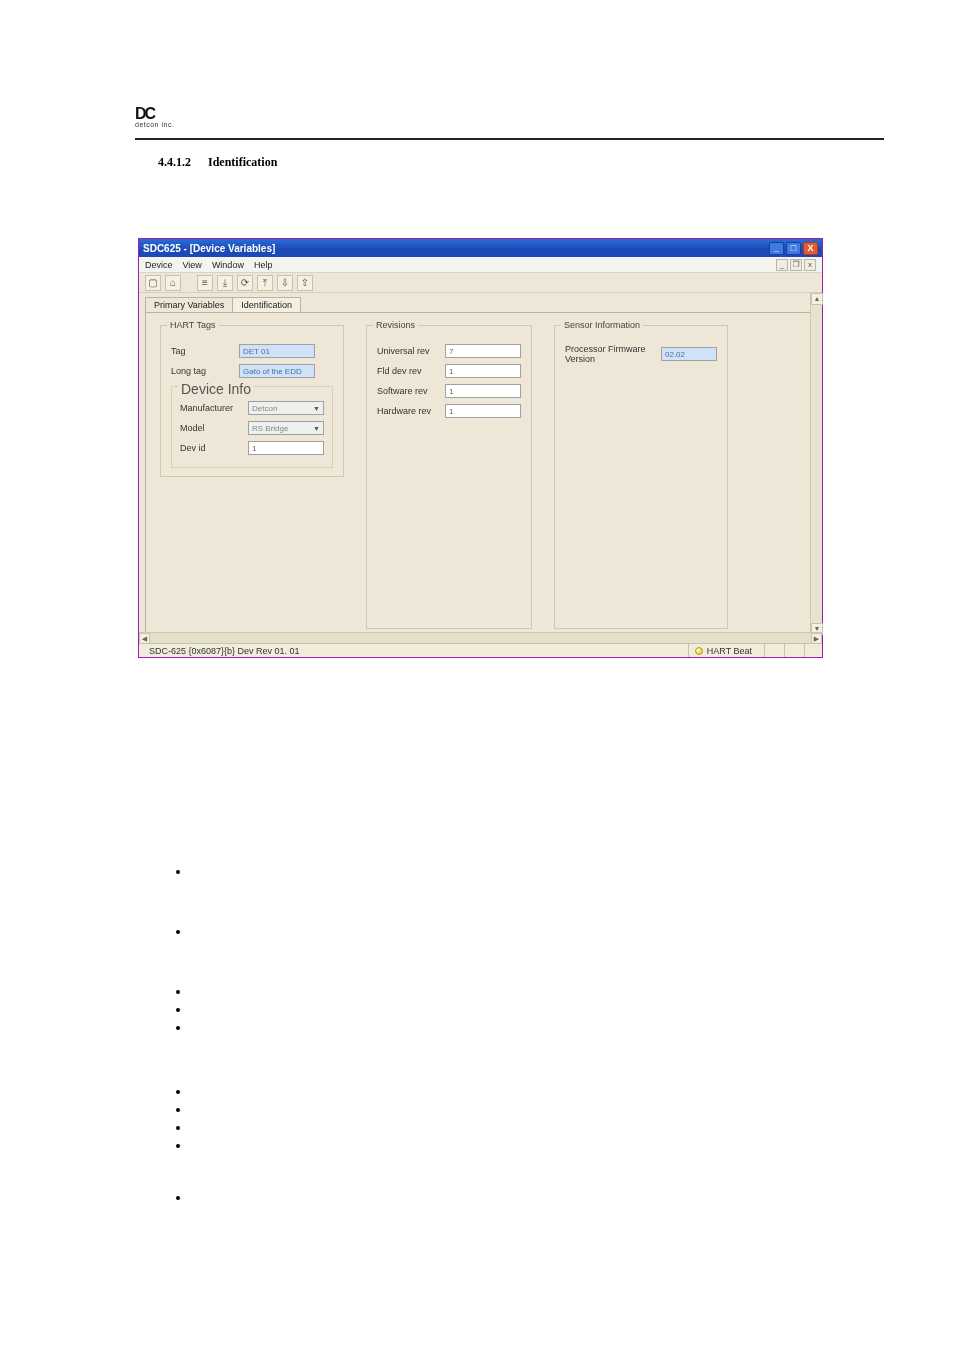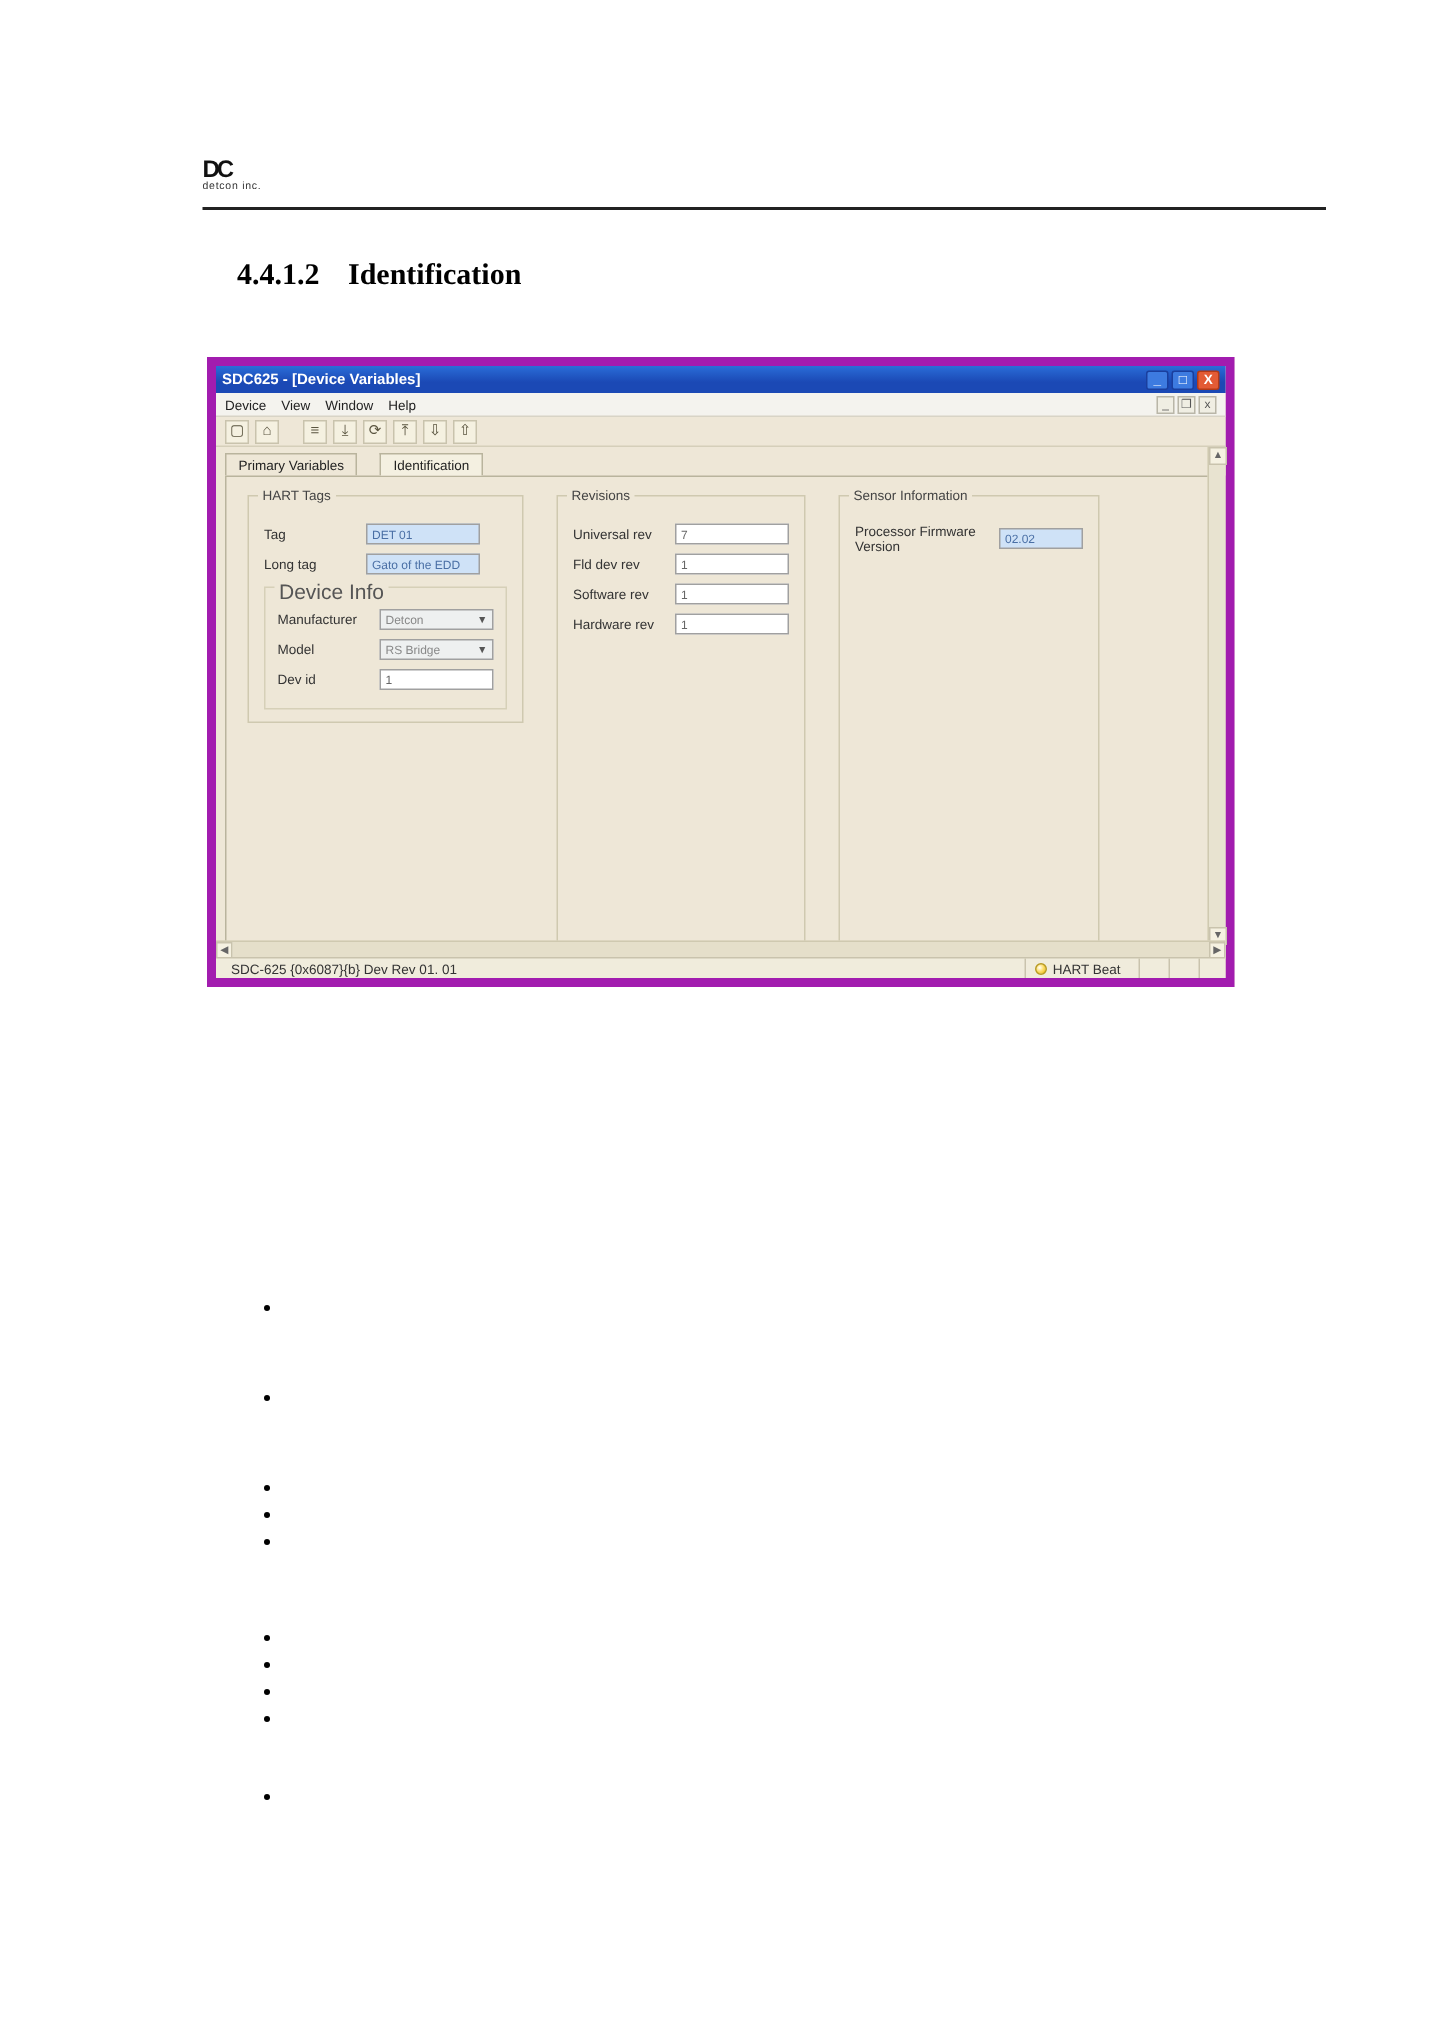--- a/index.html
+++ b/index.html
@@ -38,35 +38,35 @@
   .hr {
     position: absolute;
     left: 135px;
     right: 70px;
     top: 138px;
     border-top: 2px solid #222;
   }
   .section-title {
     position: absolute;
     left: 158px;
-    top: 172px;
+    top: 155px;
     font-family: Georgia, "Times New Roman", serif;
     font-weight: bold;
-    font-size: 20px;
+    font-size: 12px;
   }
   .section-num { margin-right: 14px; }
 
   
   .shot-wrap {
     position: absolute;
     left: 138px;
     top: 238px;
     width: 685px;
     height: 420px;
-    border: 6px solid #a21caf;
+    border: 1px solid #a21caf;
     background: #eee7d7;
     font-family: Tahoma, Arial, sans-serif;
     font-size: 9px;
     color: #222;
   }
   .titlebar {
     height: 18px;
     background: linear-gradient(#2a6dd8, #1b49b5 60%, #1b49b5);
     color: #fff;
     display: flex;
@@ -127,21 +127,21 @@
     width: 16px; height: 16px;
     border: 1px solid #c9c3ad;
     background: #f5f1e1;
     font-size: 10px;
     line-height: 14px;
     text-align: center;
     color: #5a5540;
   }
   .tabrow {
     display: flex;
-    gap: 16px;
+    gap: 0;
     padding: 4px 6px 0 6px;
     background: #eee7d7;
     font-size: 9px;
   }
   .tab {
     padding: 2px 8px;
     border: 1px solid #b9b49d;
     background: #eee7d7;
     border-bottom: none;
     margin-right: -1px;

